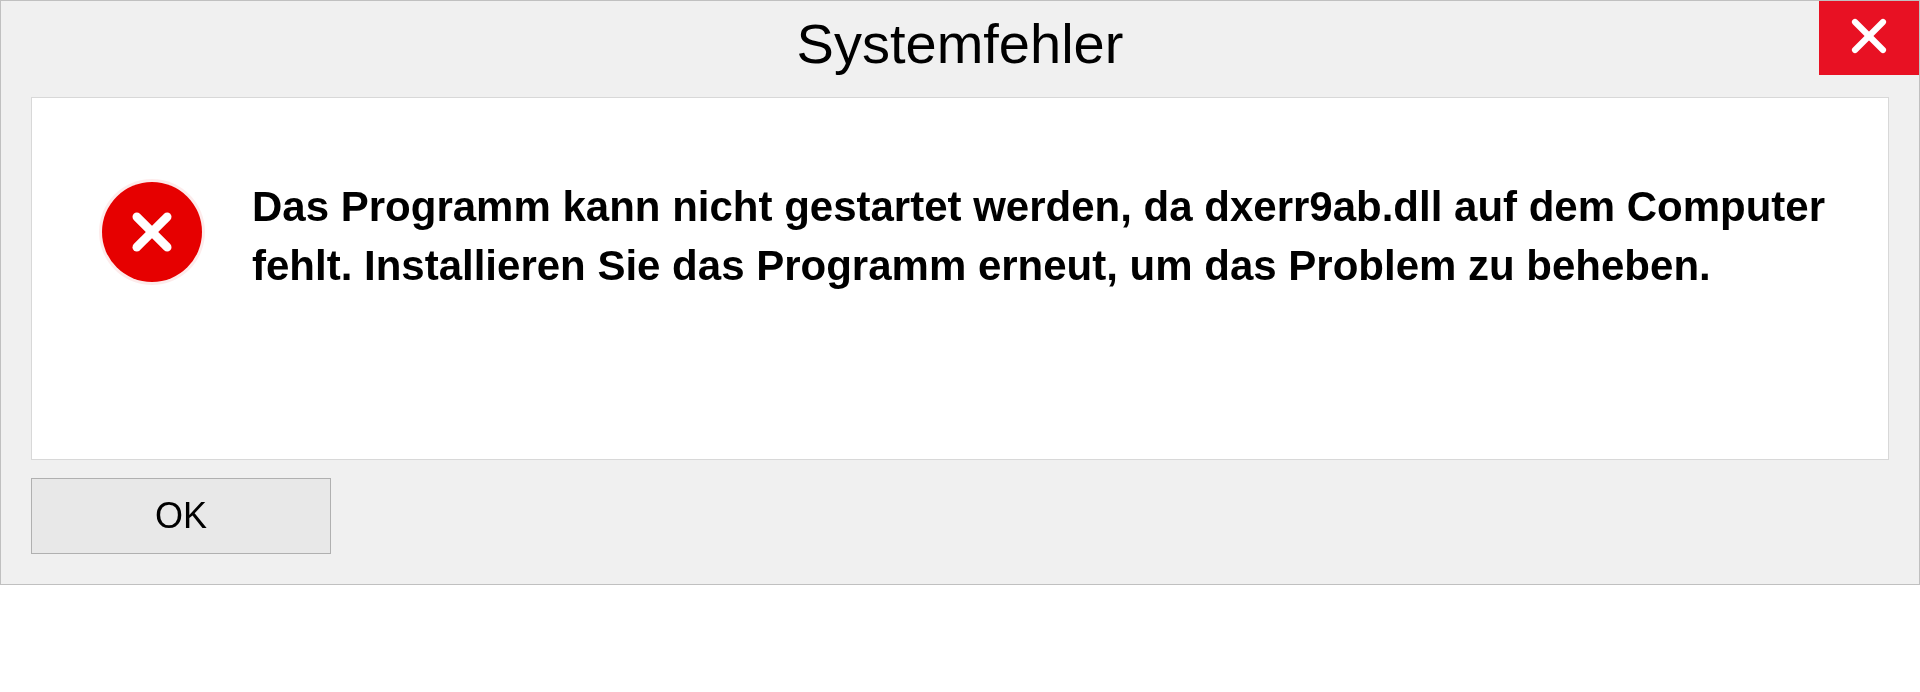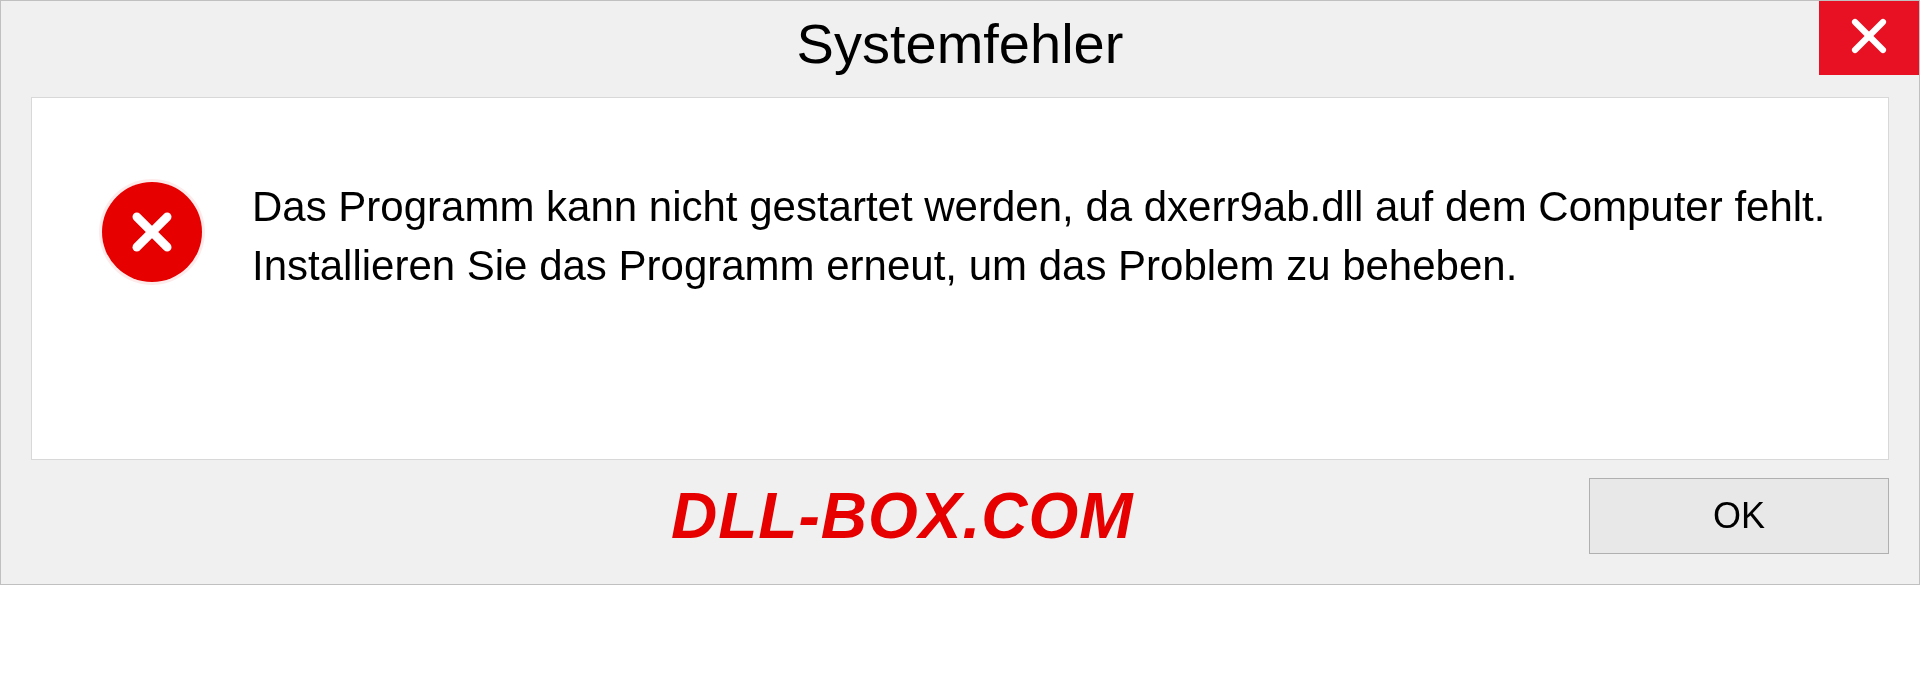--- a/index.html
+++ b/index.html
@@ -75,21 +75,21 @@
       box-shadow: 0 0 0 3px rgba(230,0,0,0.08);
     }
     .error-icon-circle svg {
       width: 52px;
       height: 52px;
     }
     .message-text {
       font-size: 42px;
       line-height: 1.4;
       color: #000000;
-      font-weight: 400;
+      font-weight: 700;
     }
     .footer {
       display: flex;
       align-items: center;
       justify-content: space-between;
       padding: 0 30px 30px 30px;
       gap: 40px;
     }
     .watermark {
       font-family: Arial, sans-serif;
@@ -135,17 +135,16 @@
     <div class="error-icon-circle">
       <svg viewBox="0 0 24 24">
         <line x1="5" y1="5" x2="19" y2="19" stroke="#ffffff" stroke-width="4" stroke-linecap="round"></line>
         <line x1="19" y1="5" x2="5" y2="19" stroke="#ffffff" stroke-width="4" stroke-linecap="round"></line>
       </svg>
     </div>
     <div class="message-text">Das Programm kann nicht gestartet werden, da dxerr9ab.dll auf dem Computer fehlt. Installieren Sie das Programm erneut, um das Problem zu beheben.</div>
   </div>
 
   <div class="footer">
-    <div class="watermark">DLL-BOX.COM</div>
     <button class="ok-button">OK</button>
   </div>
 
 </div>
 
 </body></html>

